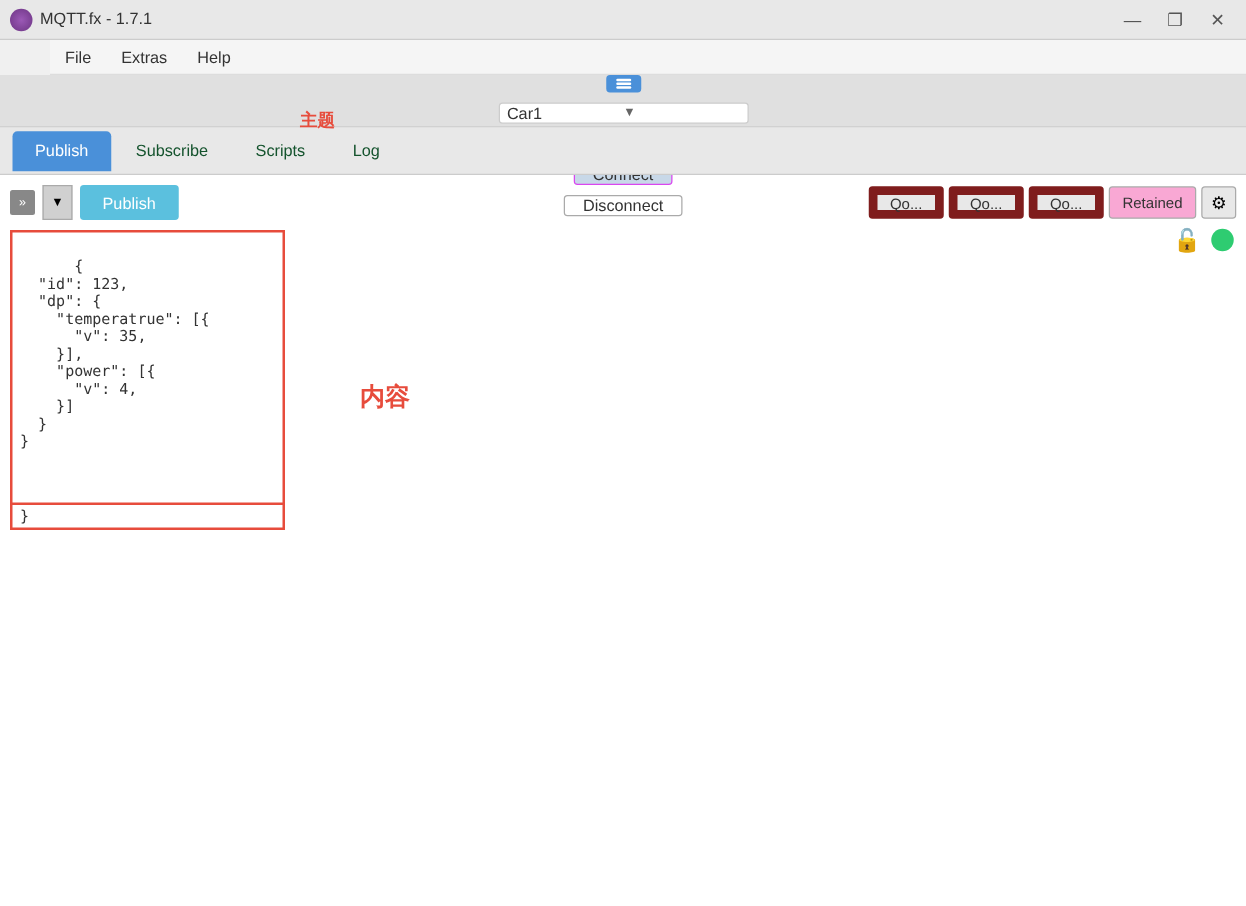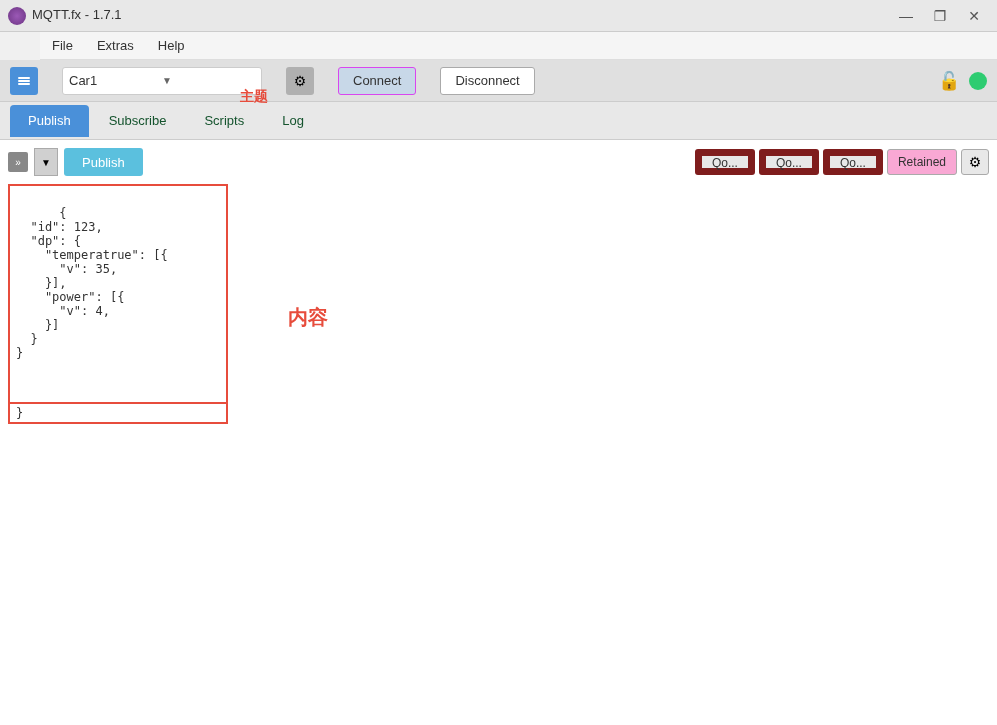--- a/index.html
+++ b/index.html
@@ -23,21 +23,21 @@
     
     .menu-bar {
       display: flex; align-items: center; background: #f5f5f5;
       height: 28px; padding: 0 8px; border-bottom: 1px solid #ddd; gap: 16px; margin-left: 40px;
     }
     .menu-item { font-size: 13px; color: #333; cursor: pointer; padding: 2px 4px; }
 
     
     .toolbar {
       display: flex; align-items: center; background: #e0e0e0;
-      height: 42px; padding: 0 10px; border-bottom: 1px solid #ccc; gap: 24px;
+      height: 42px; padding: 0 10px; border-bottom: 1px solid #ccc; gap: 8px; flex-direction: column;
     }
     .toolbar-icon { width: 28px; height: 28px; background: #4a90d9; border-radius: 3px; display: flex; align-items: center; justify-content: center; }
     .toolbar-icon svg { fill: white; }
     .connection-dropdown {
       display: flex; align-items: center; background: white; border: 1px solid #ccc;
       border-radius: 3px; height: 28px; min-width: 200px; padding: 0 6px;
       cursor: pointer;
     }
     .connection-dropdown span { flex: 1; font-size: 13px; color: #333; }
     .connection-dropdown .arrow { color: #666; font-size: 10px; }

